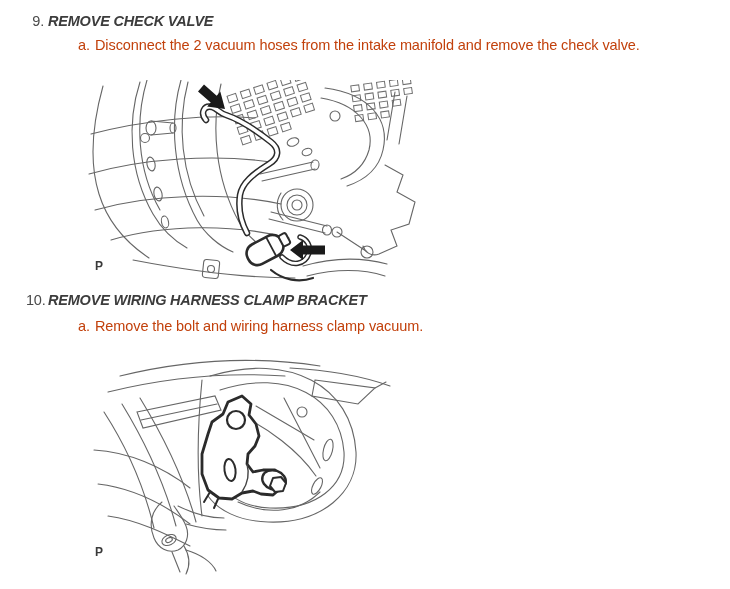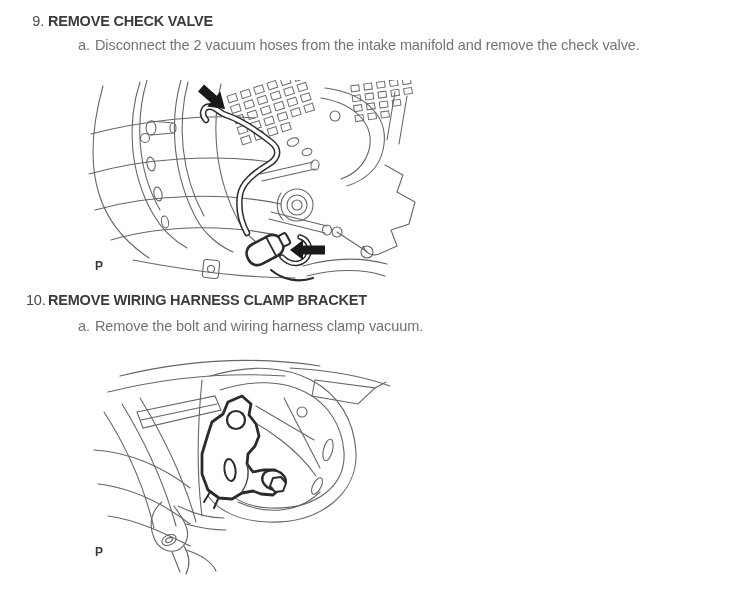--- a/index.html
+++ b/index.html
@@ -14,24 +14,24 @@
   .step-heading{
     position:absolute;left:26px;
     display:flex;align-items:baseline;
     font-size:14.5px;line-height:17px;letter-spacing:-0.2px;
     white-space:nowrap;
   }
   .step-num{
     display:inline-block;width:18px;text-align:right;
     font-weight:400;color:#4a4a4a;margin-right:4px;
   }
-  .step-title{font-weight:700;color:#3c3c3c;}
+  .step-title{font-weight:700;color:#3c3c3c;font-style:italic;}
   .substep{
     position:absolute;left:78px;
-    font-size:14.5px;line-height:17px;color:#737373;
+    font-size:14.5px;line-height:17px;color:#c2410c;
     white-space:nowrap;letter-spacing:-0.1px;
   }
   .substep-label{display:inline-block;width:17px;}
   .figure{position:absolute;margin:0;padding:0;}
   .figure svg{display:block;}
   .fig-label{
     position:absolute;
     font-size:12px;font-weight:700;color:#3a3a3a;
     line-height:12px;
   }

